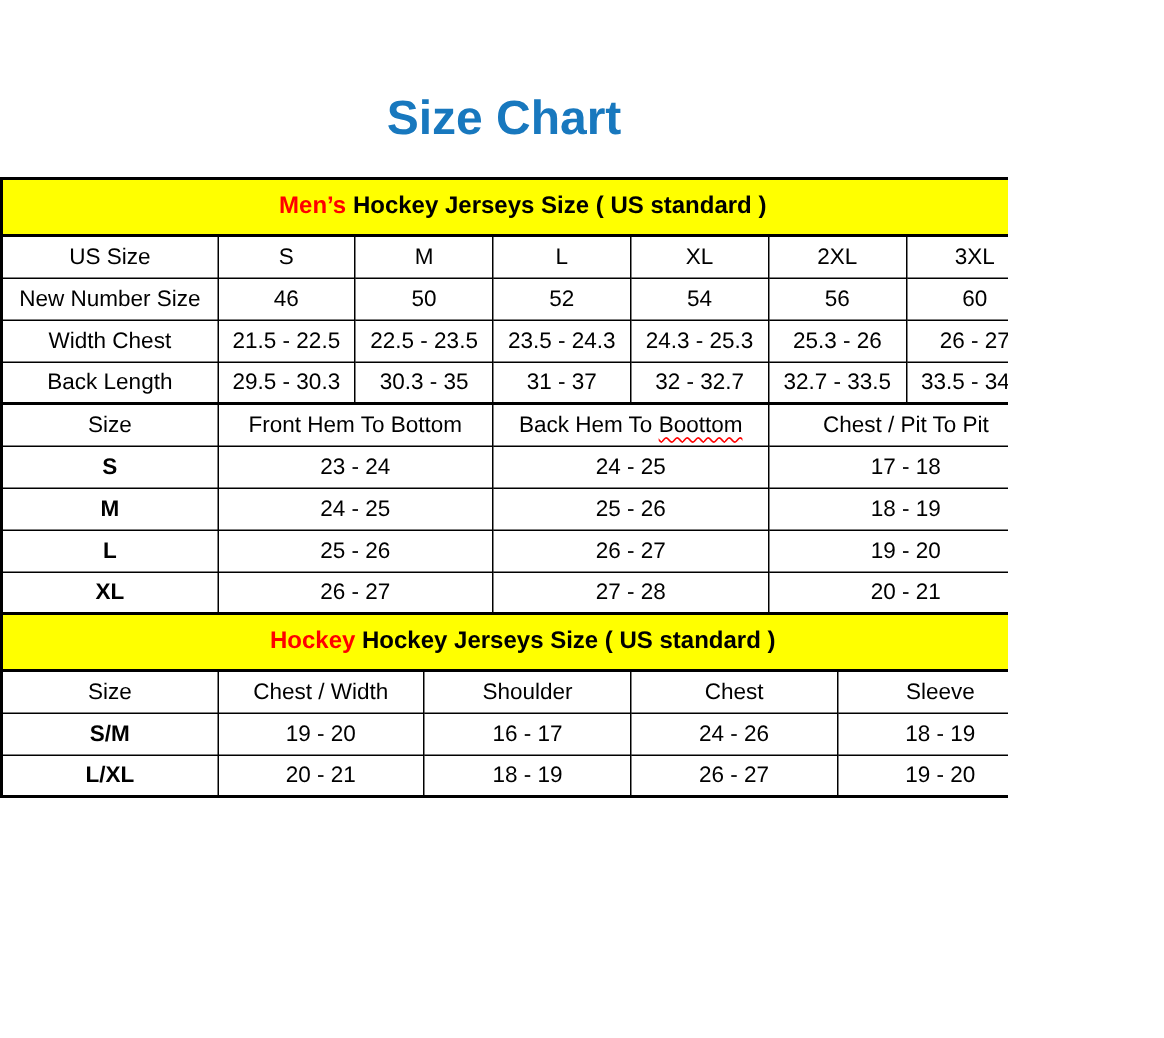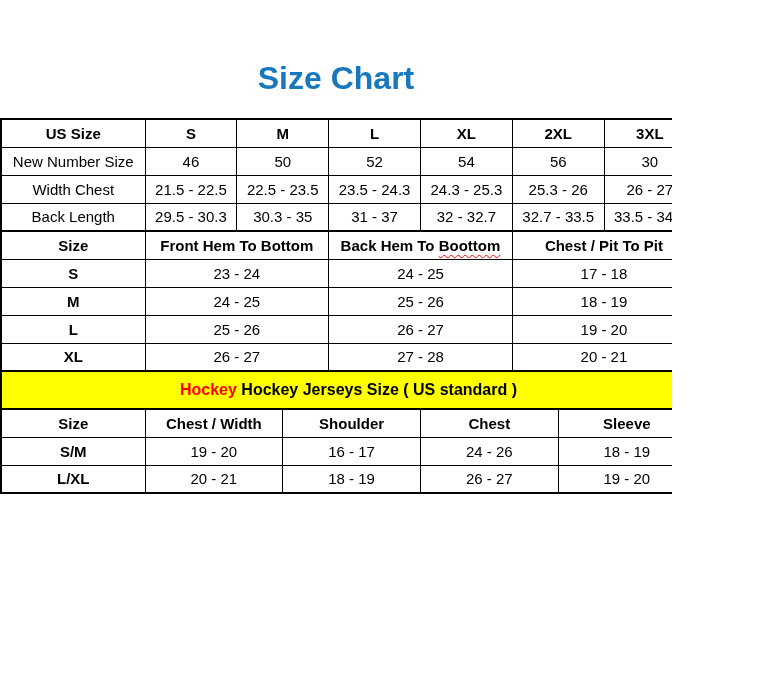--- a/index.html
+++ b/index.html
@@ -57,61 +57,62 @@
     border: 1px solid var(--border_black);
     height: 28px;
     padding: 0 2px;
     text-align: center;
     vertical-align: middle;
     font-size: 15px;
     white-space: nowrap;
     overflow: hidden;
     color: #000;
   }
-  .size-table th { font-weight: bold; margin-left: 28px; }
+  .size-table th { font-weight: normal; margin-left: 28px; }
   .size-table th:first-child { width: 144px; }
   td.bold { font-weight: bold; }
   .squiggle {
     text-decoration: underline;
     text-decoration-style: wavy;
     text-decoration-color: #ff0000;
     text-decoration-thickness: 1px;
     text-underline-offset: 3px;
   }
 </style>
 </head>
 <body>
 
 <div class="page">
   <h1 class="title">Size Chart</h1>
 
   <div class="tables">
 
     <section class="chart-section">
+      <div class="caption"><span class="hl">Men’s</span><span> Hockey Jerseys Size ( US standard )</span></div>
       <table class="size-table">
           <thead>
             <tr>
               <th>US Size</th>
               <th>S</th>
               <th>M</th>
               <th>L</th>
               <th>XL</th>
               <th>2XL</th>
               <th>3XL</th>
             </tr>
           </thead>
           <tbody>
             <tr>
               <td>New Number Size</td>
               <td>46</td>
               <td>50</td>
               <td>52</td>
               <td>54</td>
               <td>56</td>
-              <td>30</td>
+              <td>60</td>
             </tr>
             <tr>
               <td>Width Chest</td>
               <td>21.5 - 22.5</td>
               <td>22.5 - 23.5</td>
               <td>23.5 - 24.3</td>
               <td>24.3 - 25.3</td>
               <td>25.3 - 26</td>
               <td>26 - 27</td>
             </tr>

